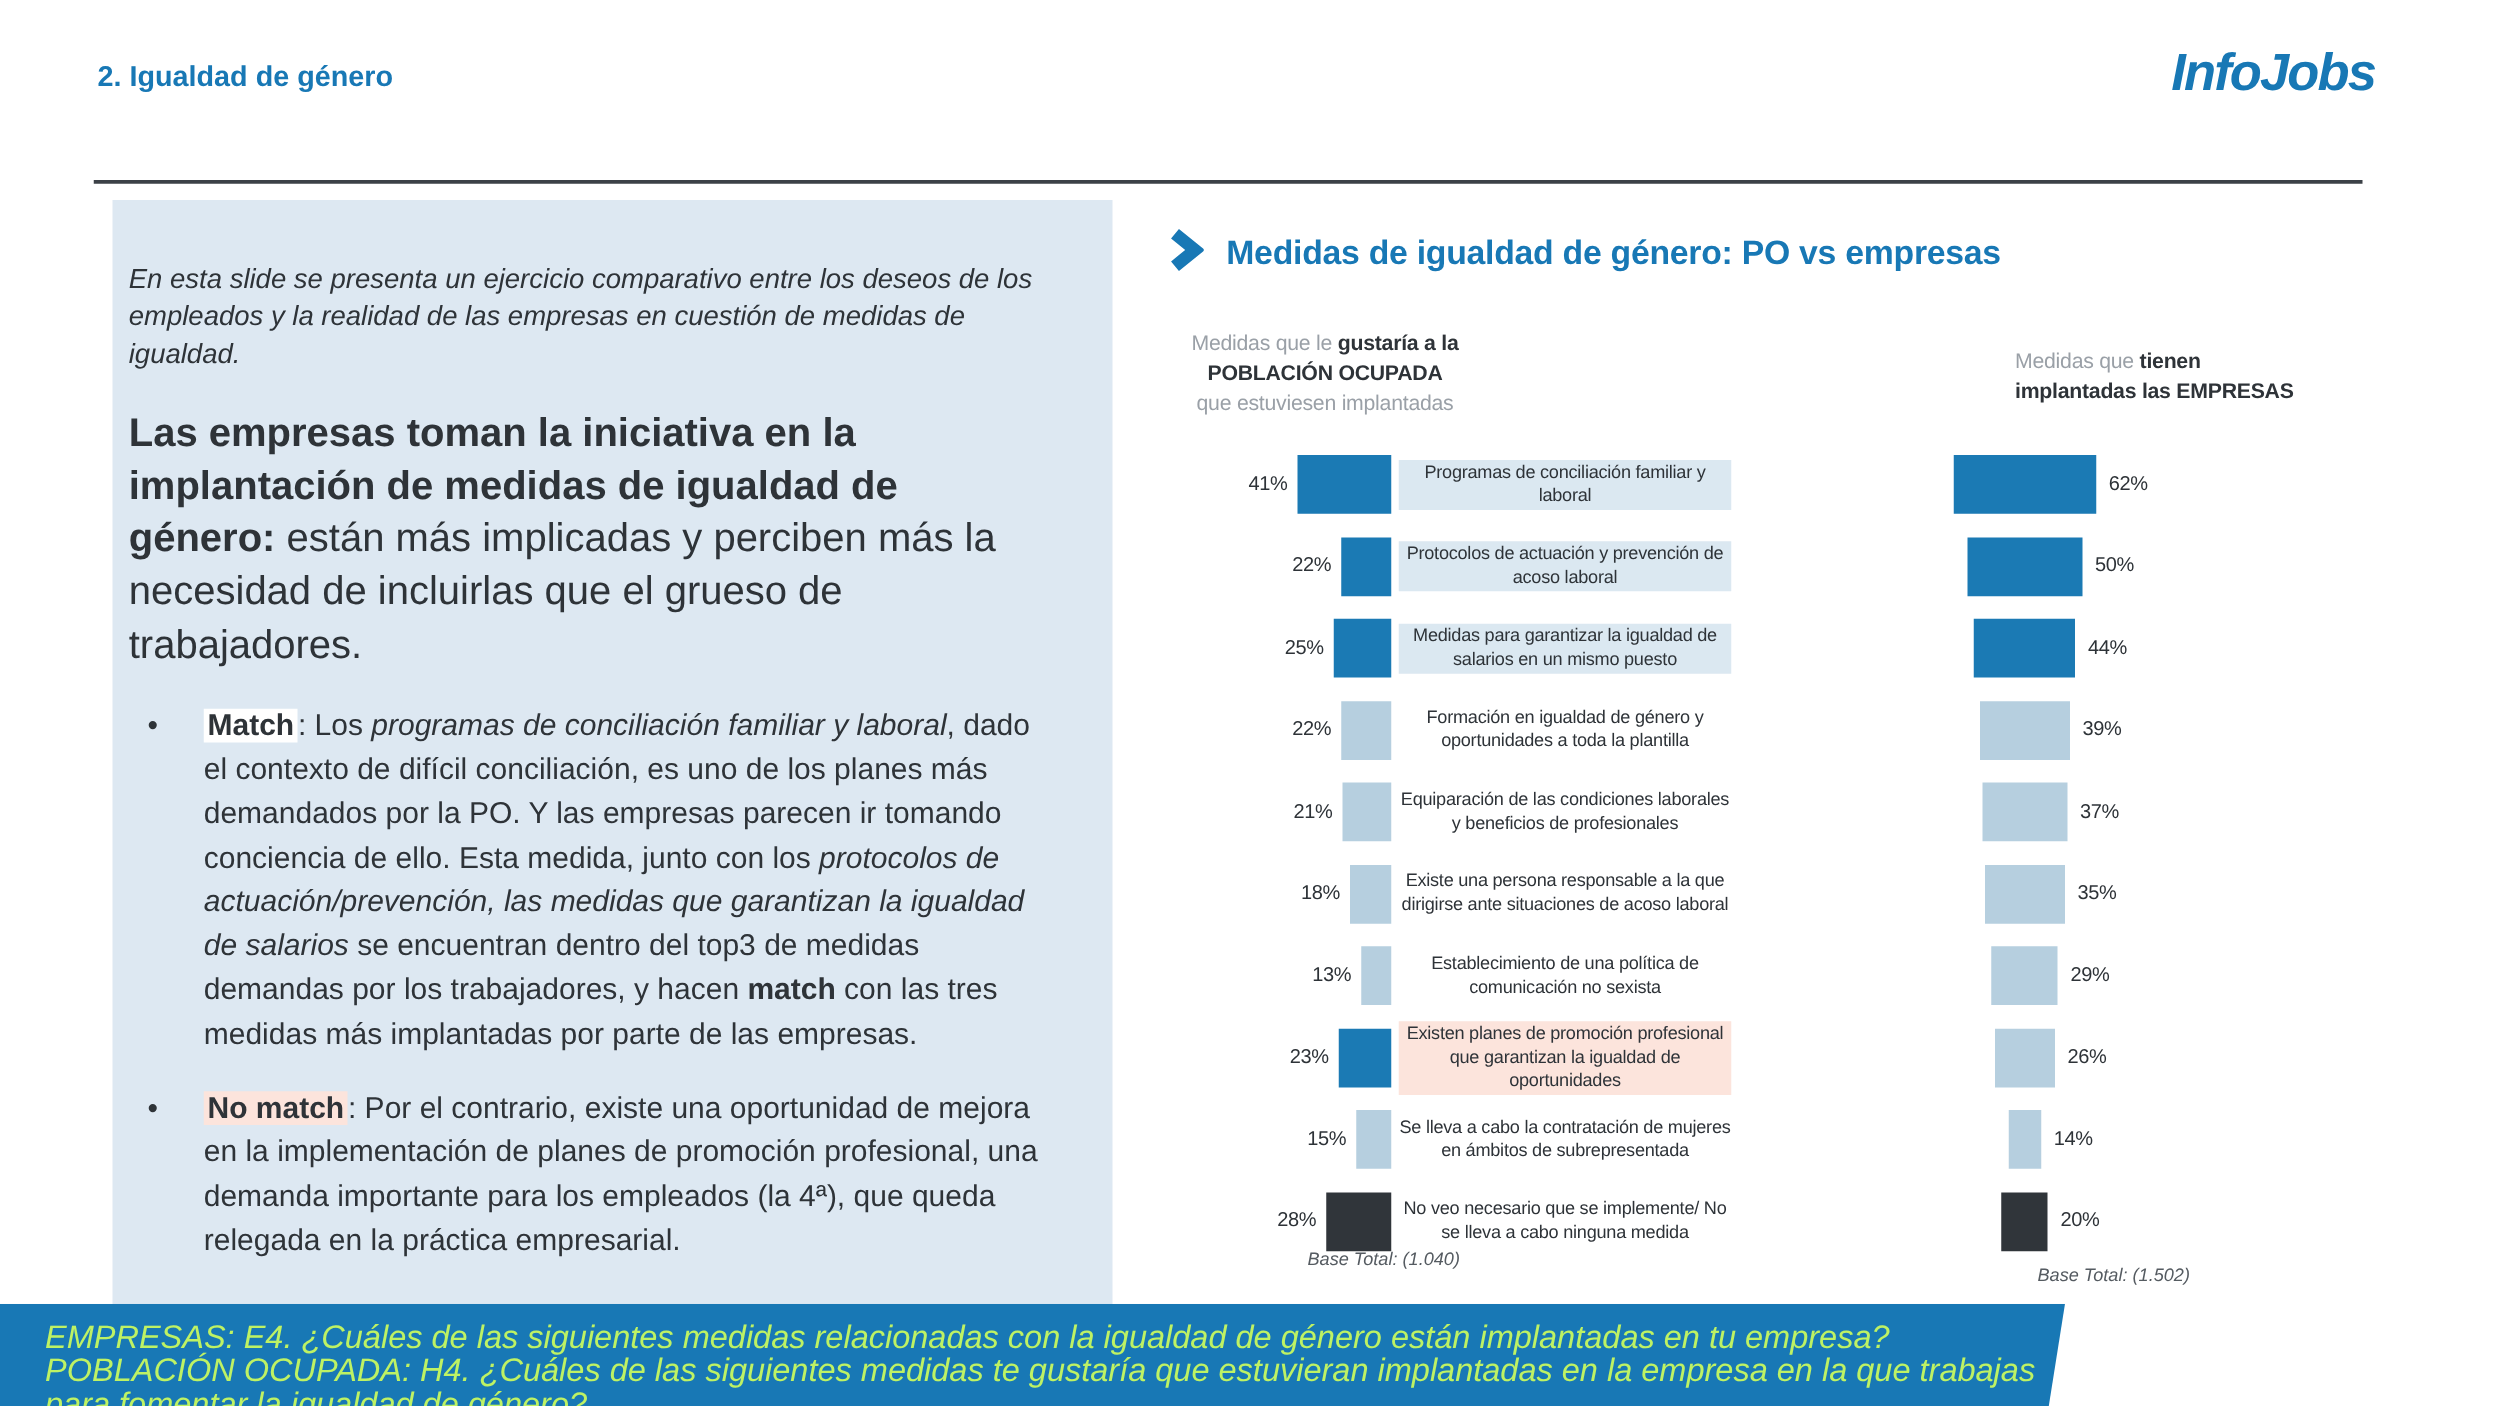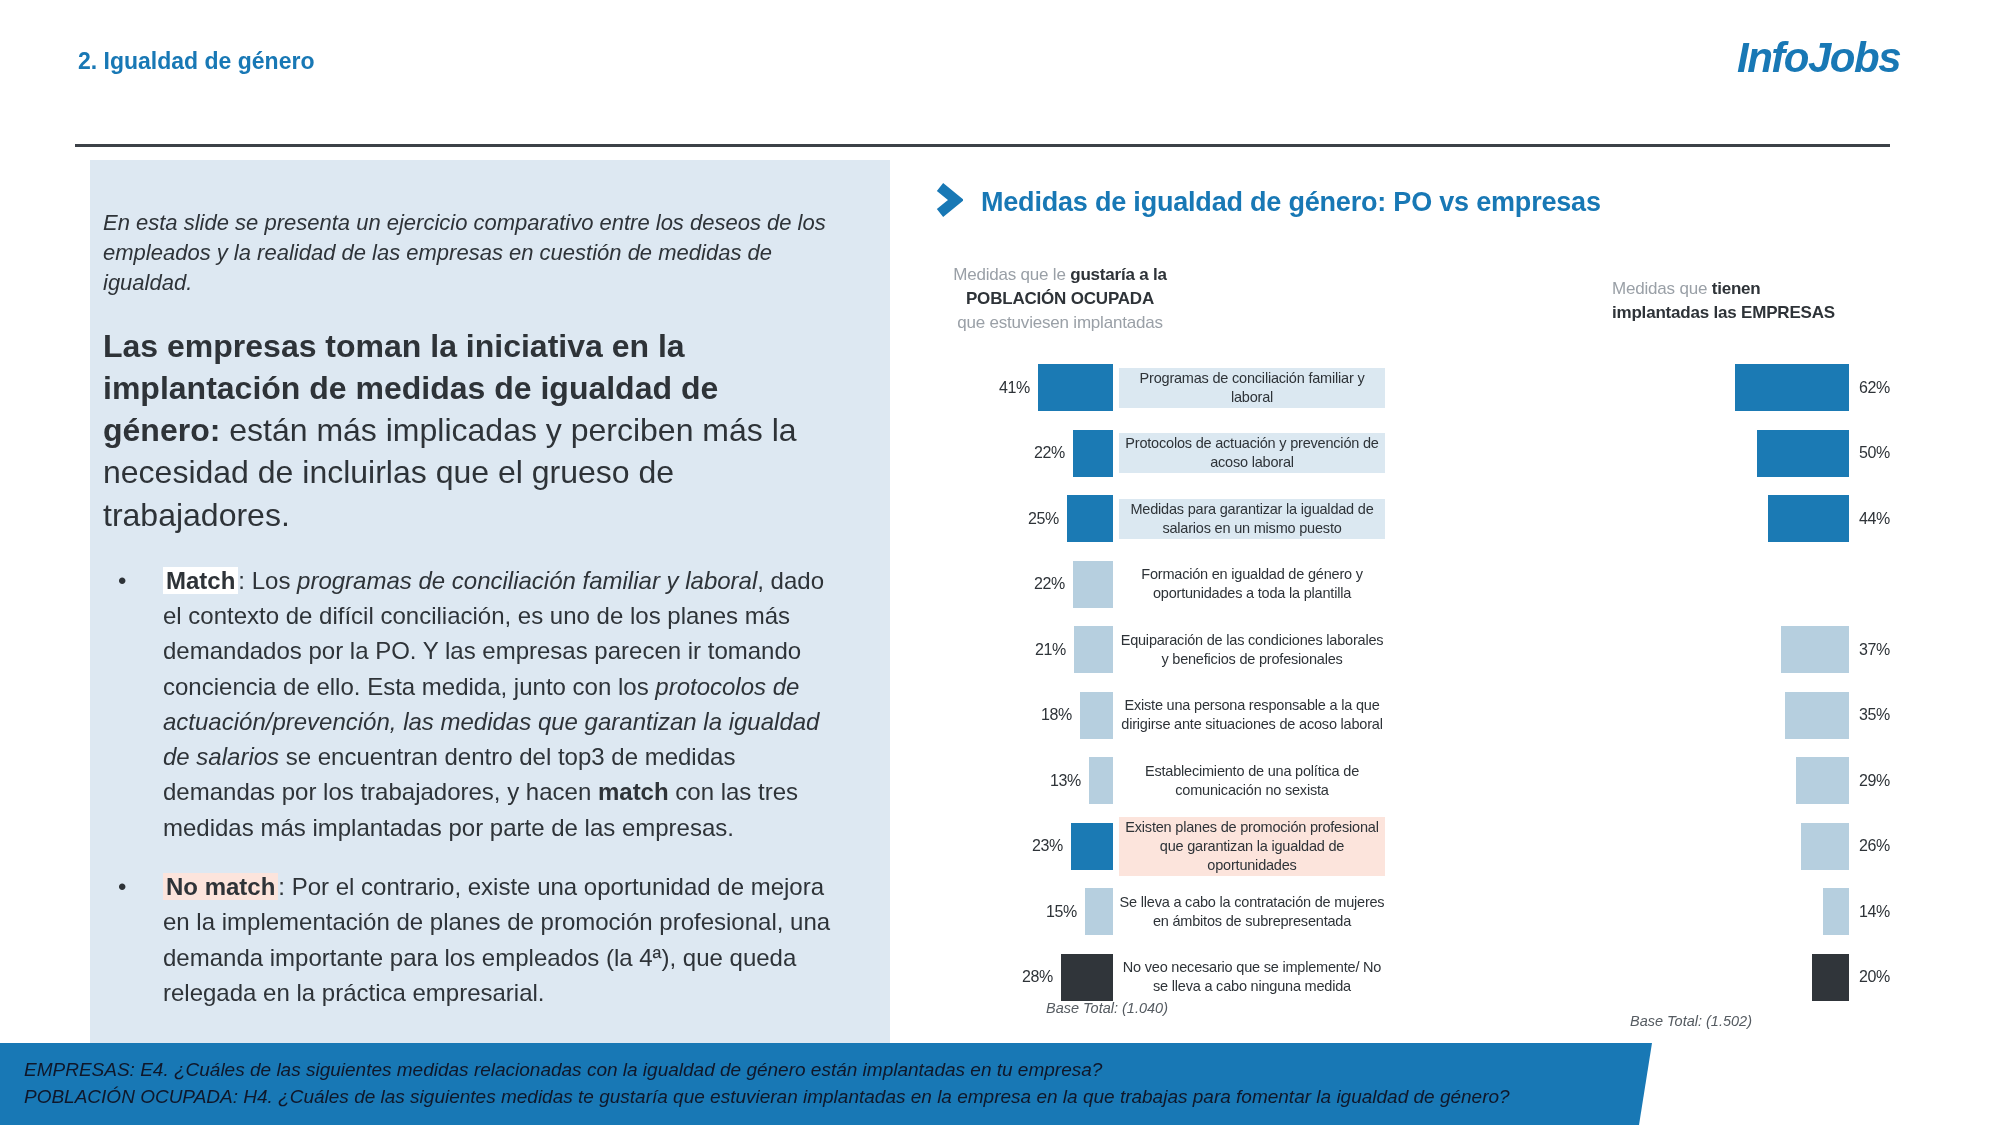--- a/index.html
+++ b/index.html
@@ -30,38 +30,38 @@
   
   .col-header{font-size:17px;line-height:24px;color:var(--text-gray);white-space:pre-line;letter-spacing:-0.2px;}
   .col-header .b{color:var(--text-dark);}
   .po-header{position:absolute;left:915px;top:263px;width:290px;text-align:center;}
   .emp-header{position:absolute;left:1612px;top:277px;width:320px;text-align:left;}
   
   #chart-rows{position:absolute;left:930px;top:355px;width:960px;}
   .crow{display:grid;grid-template-columns:183px 278px 1fr;height:65.5px;align-items:center;}
   .pcell{display:flex;align-items:center;}
   .pcell.left{justify-content:flex-end;gap:8px;}
-  .pcell.right{justify-content:flex-end;gap:10px;}
+  .pcell.right{justify-content:center;gap:10px;}
   .bar{height:47px;flex:0 0 auto;}
   .bar.blue{background:var(--bar-blue);}
   .bar.light{background:var(--bar-light);}
   .bar.dark{background:var(--bar-dark);}
   .pct{font-size:16px;letter-spacing:-0.3px;color:var(--text-dark);}
   .clabel{display:flex;justify-content:center;align-items:center;text-align:center;padding:0 6px;height:100%;}
   .lbl{font-size:14.5px;line-height:19px;letter-spacing:-0.2px;color:var(--text-dark);}
   .lbl.lhl-blue{background:var(--hl-blue);padding:1px 4px;-webkit-box-decoration-break:clone;box-decoration-break:clone;}
   .lbl.lhl-pink{background:var(--hl-pink);padding:1px 4px;-webkit-box-decoration-break:clone;box-decoration-break:clone;}
   .base{position:absolute;font-size:14.5px;font-style:italic;color:#555b61;}
   .base-po{left:1046px;top:1000px;}
   .base-emp{left:1630px;top:1013px;}
   
   .footer{position:absolute;left:0;top:1043px;width:1652px;height:82px;background:var(--footer-bg);
           clip-path:polygon(0 0,100% 0,calc(100% - 13px) 100%,0 100%);
-          box-sizing:border-box;padding:13px 0 0 24px;color:#0f172a;font-style:italic;
-          font-size:19px;line-height:27px;}
+          box-sizing:border-box;padding:13px 0 0 36px;color:#bef264;font-style:italic;
+          font-size:26px;line-height:27px;}
   .footer p{margin:0;}
 </style>
 </head>
 <body>
 
 <div class="slide">
 
   <h1 class="section-title">2. Igualdad de género</h1>
   <div class="logo">InfoJobs</div>
   <div class="divider"></div>
@@ -132,20 +132,24 @@
           </div>
         </div>
         <div class="crow">
           <div class="pcell left">
             <span class="pct">22%</span>
             <div class="bar light" style="width: 40px;"></div>
           </div>
           <div class="clabel">
             <span class="lbl">Formación en igualdad de género y oportunidades a toda la plantilla</span>
           </div>
+          <div class="pcell right">
+            <div class="bar light" style="width: 72px;"></div>
+            <span class="pct">39%</span>
+          </div>
         </div>
         <div class="crow">
           <div class="pcell left">
             <span class="pct">21%</span>
             <div class="bar light" style="width: 39px;"></div>
           </div>
           <div class="clabel">
             <span class="lbl">Equiparación de las condiciones laborales y beneficios de profesionales</span>
           </div>
           <div class="pcell right">

